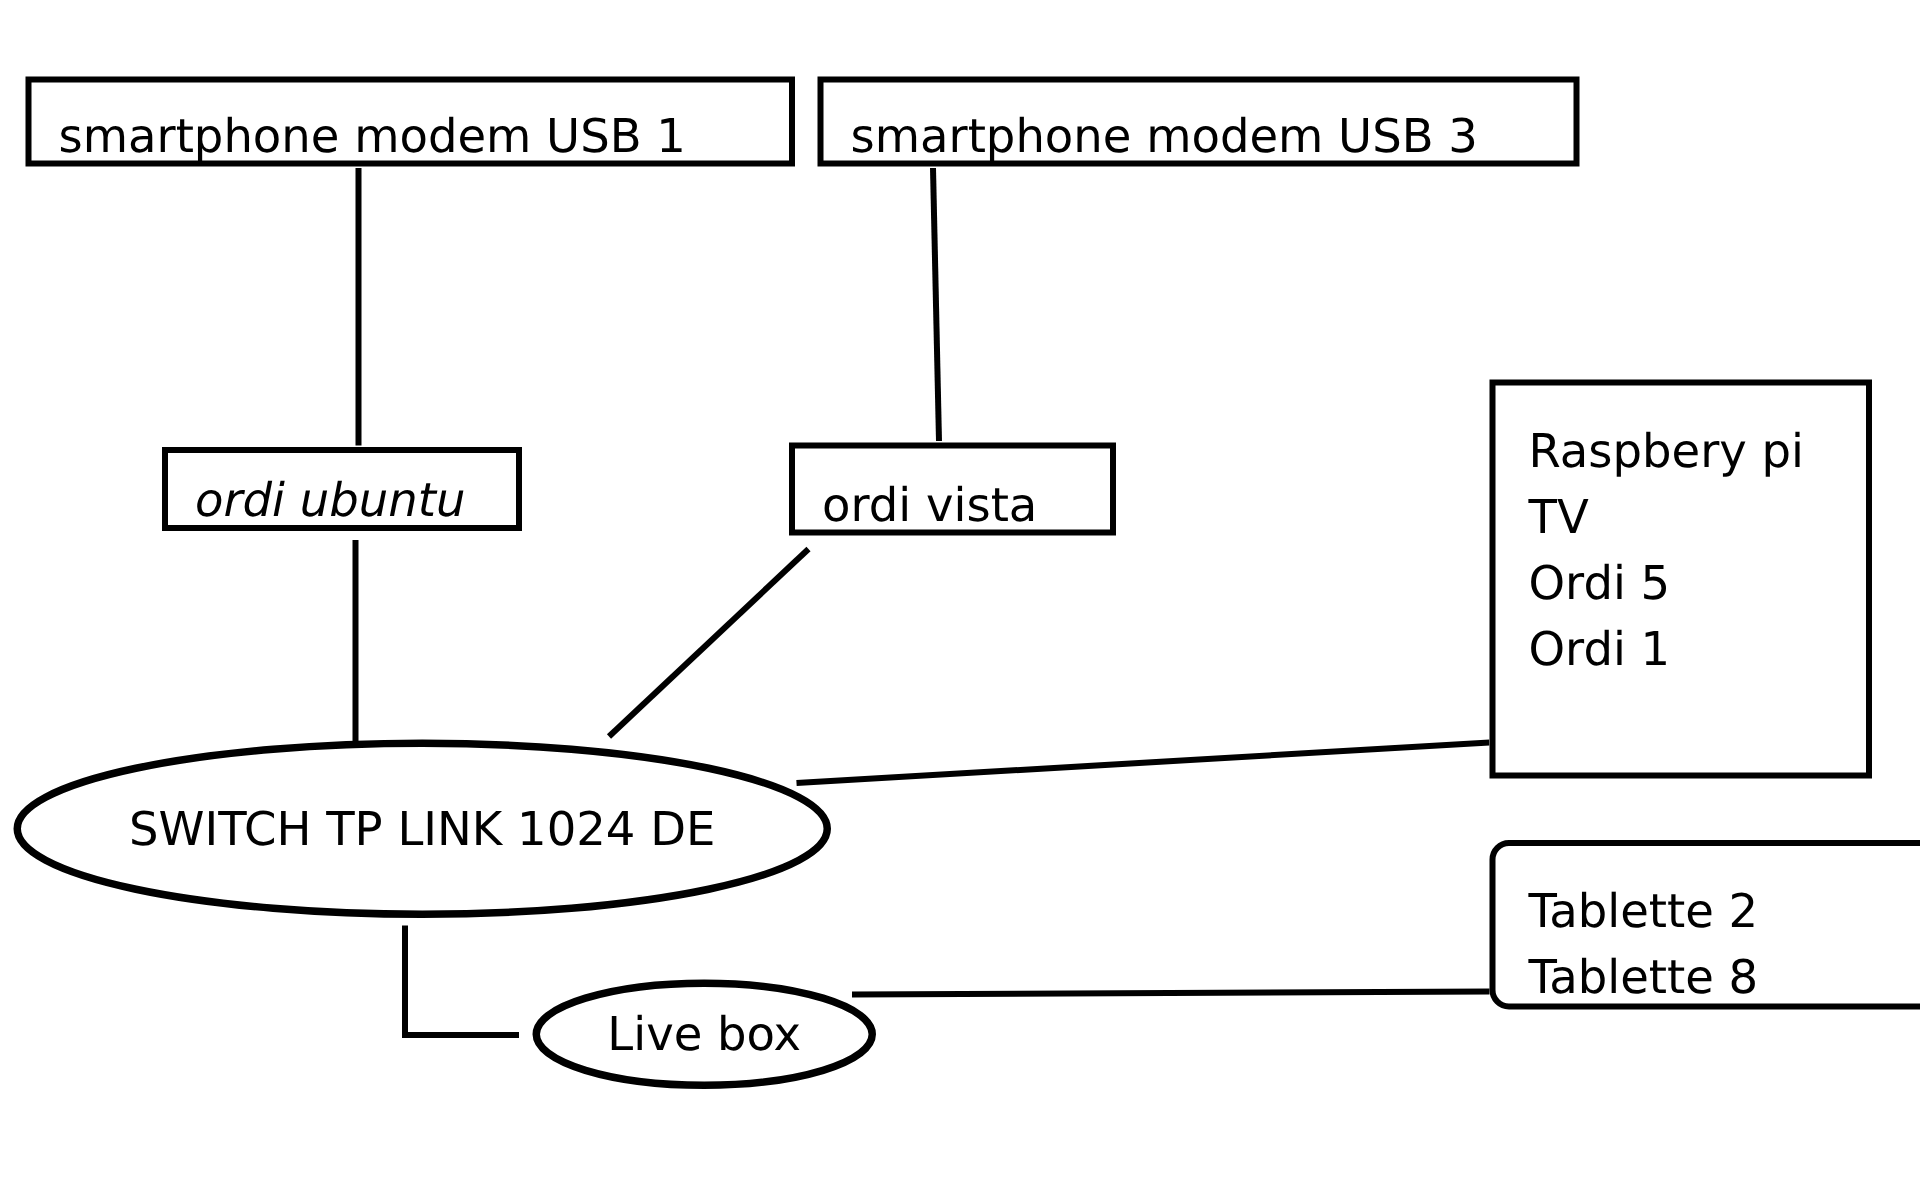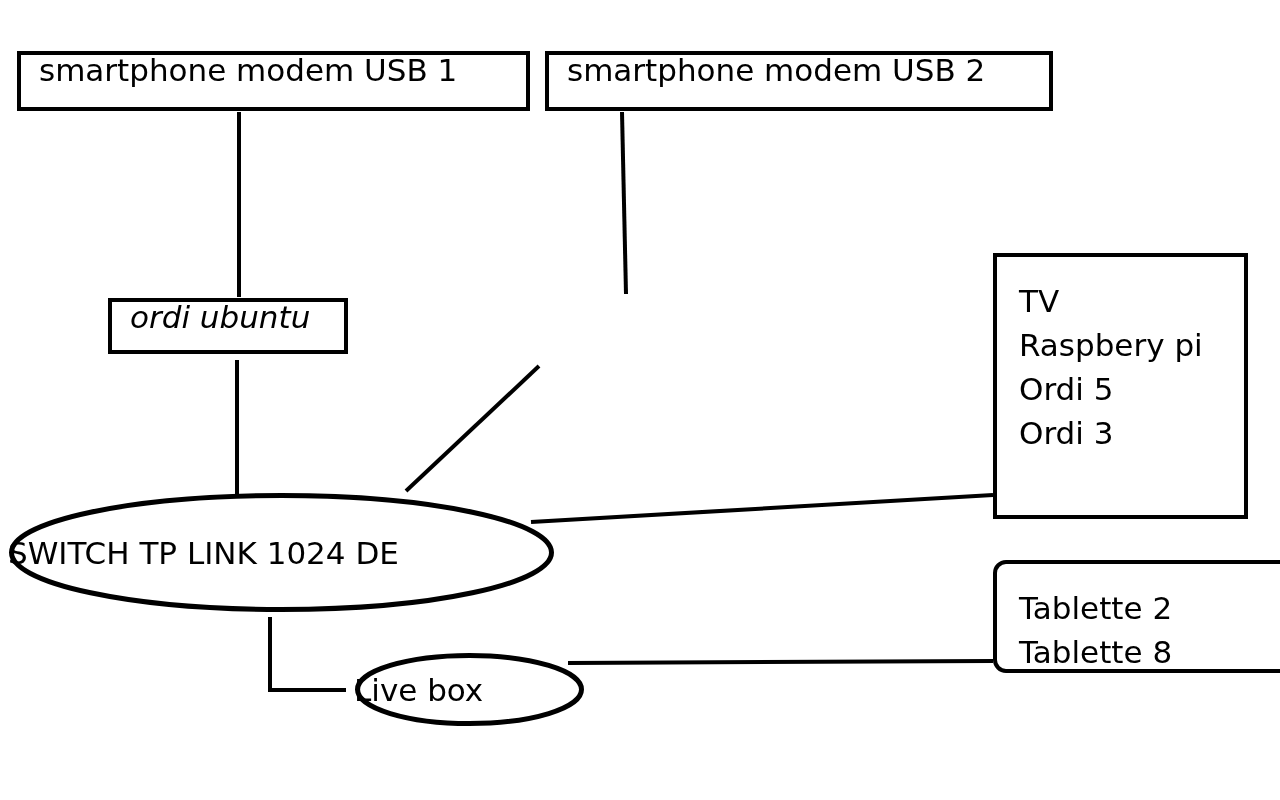--- a/index.html
+++ b/index.html
@@ -25,21 +25,21 @@
     pointer-events: none;
   }
   .node {
     position: absolute;
     box-sizing: border-box;
     background: #ffffff;
   }
   .rect-node {
     border: 4px solid #000000;
     display: flex;
-    align-items: flex-start;
+    align-items: flex-end;
   }
   .rect-node .node-label {
     padding-left: 18px;
     font-size: 31px;
     color: #000000;
     white-space: nowrap;
     line-height: 1.0;
   }
   .list-node {
     border: 4px solid #000000;
@@ -52,21 +52,21 @@
   .list-node .list-line {
     font-size: 31px;
     color: #000000;
     white-space: nowrap;
     line-height: 1.42;
   }
   .ellipse-node {
     position: absolute;
     display: flex;
     align-items: center;
-    justify-content: flex-start;
+    justify-content: center;
   }
   .ellipse-node svg {
     position: absolute;
     left: 0;
     top: 0;
   }
   .ellipse-node .node-label {
     position: relative;
     font-size: 31px;
     color: #000000;
@@ -104,33 +104,36 @@
     <polyline points="270,617 270,690 346,690" fill="none" stroke="#000000" stroke-width="4"></polyline>
 
     <line x1="568" y1="663" x2="993" y2="661" stroke="#000000" stroke-width="4"></line>
   </svg>
 
   <div id="node-usb1" class="node rect-node">
     <span class="node-label">smartphone modem USB 1</span>
   </div>
 
   <div id="node-usb2" class="node rect-node">
-    <span class="node-label">smartphone modem USB 2</span>
+    <span class="node-label">smartphone modem USB 3</span>
   </div>
 
   <div id="node-ubuntu" class="node rect-node">
     <span class="node-label">ordi ubuntu</span>
   </div>
 
+  <div id="node-vista" class="node rect-node">
+    <span class="node-label">ordi vista</span>
+  </div>
 
   <div id="node-devices" class="node list-node">
+    <span class="list-line">Raspbery pi</span>
     <span class="list-line">TV</span>
-    <span class="list-line">Raspbery pi</span>
     <span class="list-line">Ordi 5</span>
-    <span class="list-line">Ordi 3</span>
+    <span class="list-line">Ordi 1</span>
   </div>
 
   <div id="node-tablettes" class="node list-node">
     <span class="list-line">Tablette 2</span>
     <span class="list-line">Tablette 8</span>
   </div>
 
   <div id="node-switch" class="ellipse-node">
     <svg width="547" height="121" viewBox="0 0 547 121" xmlns="http://www.w3.org/2000/svg">
       <ellipse cx="273.5" cy="60.5" rx="270" ry="57" fill="#ffffff" stroke="#000000" stroke-width="5"></ellipse>

